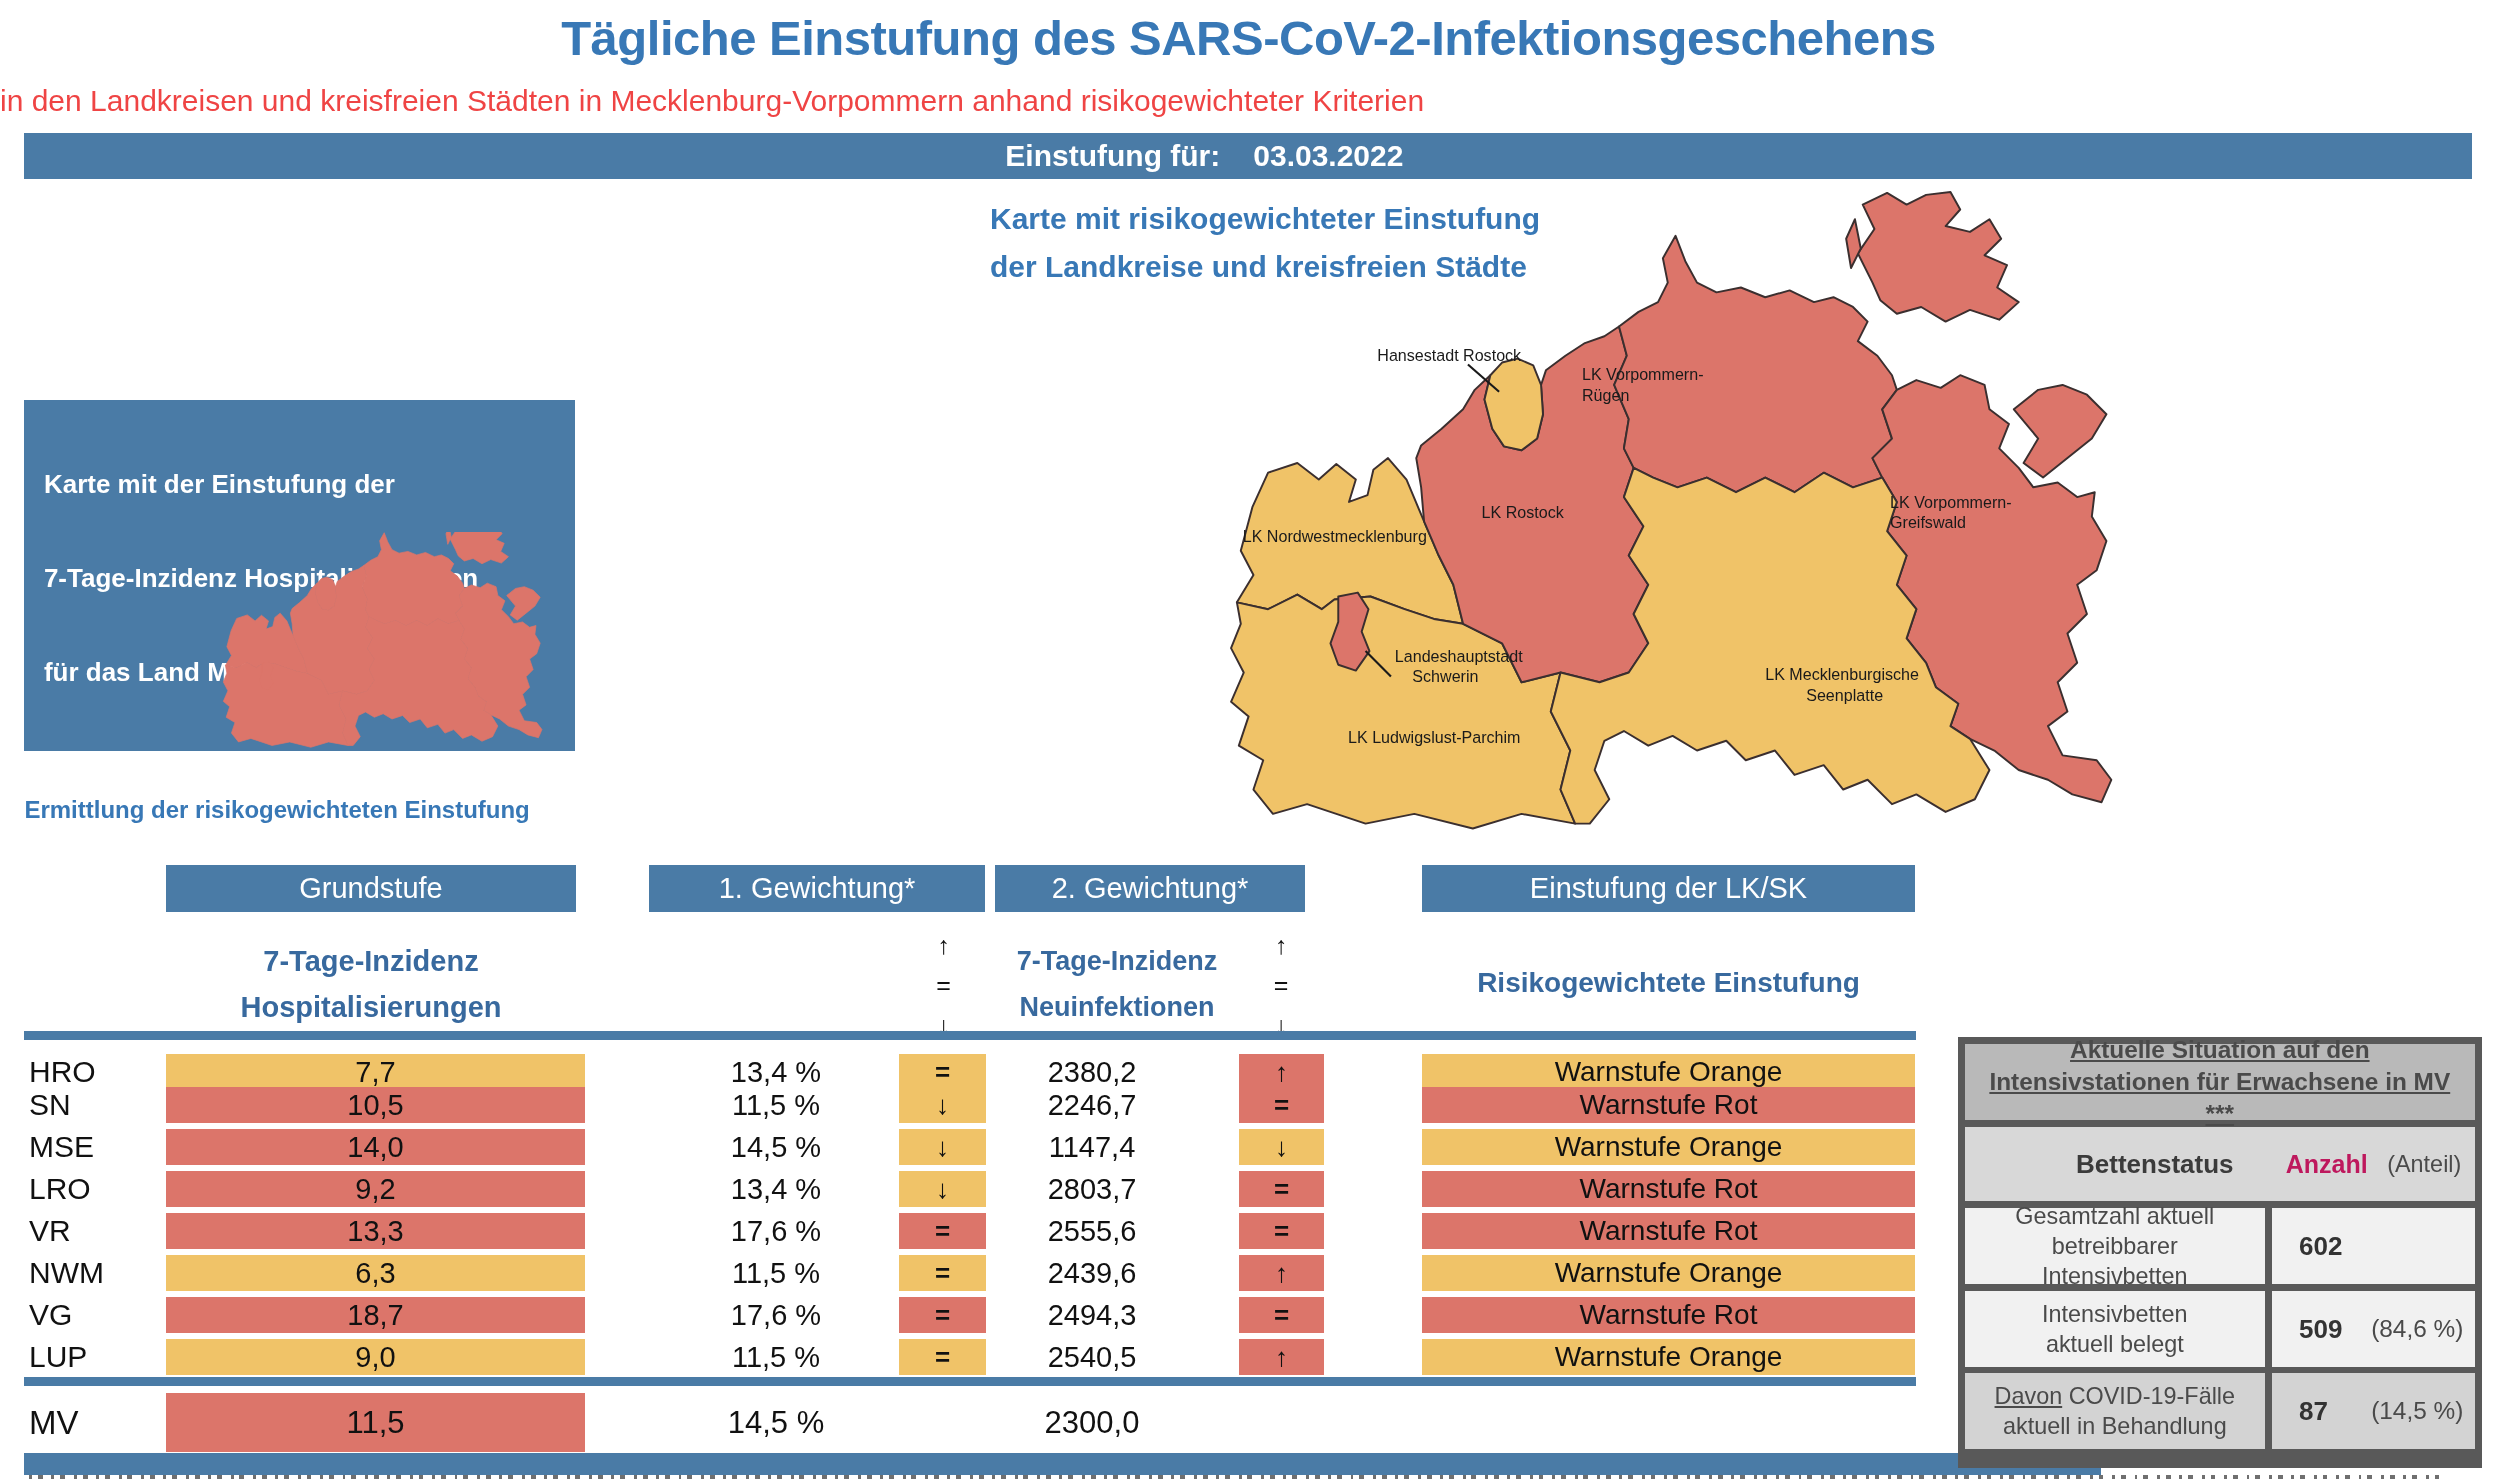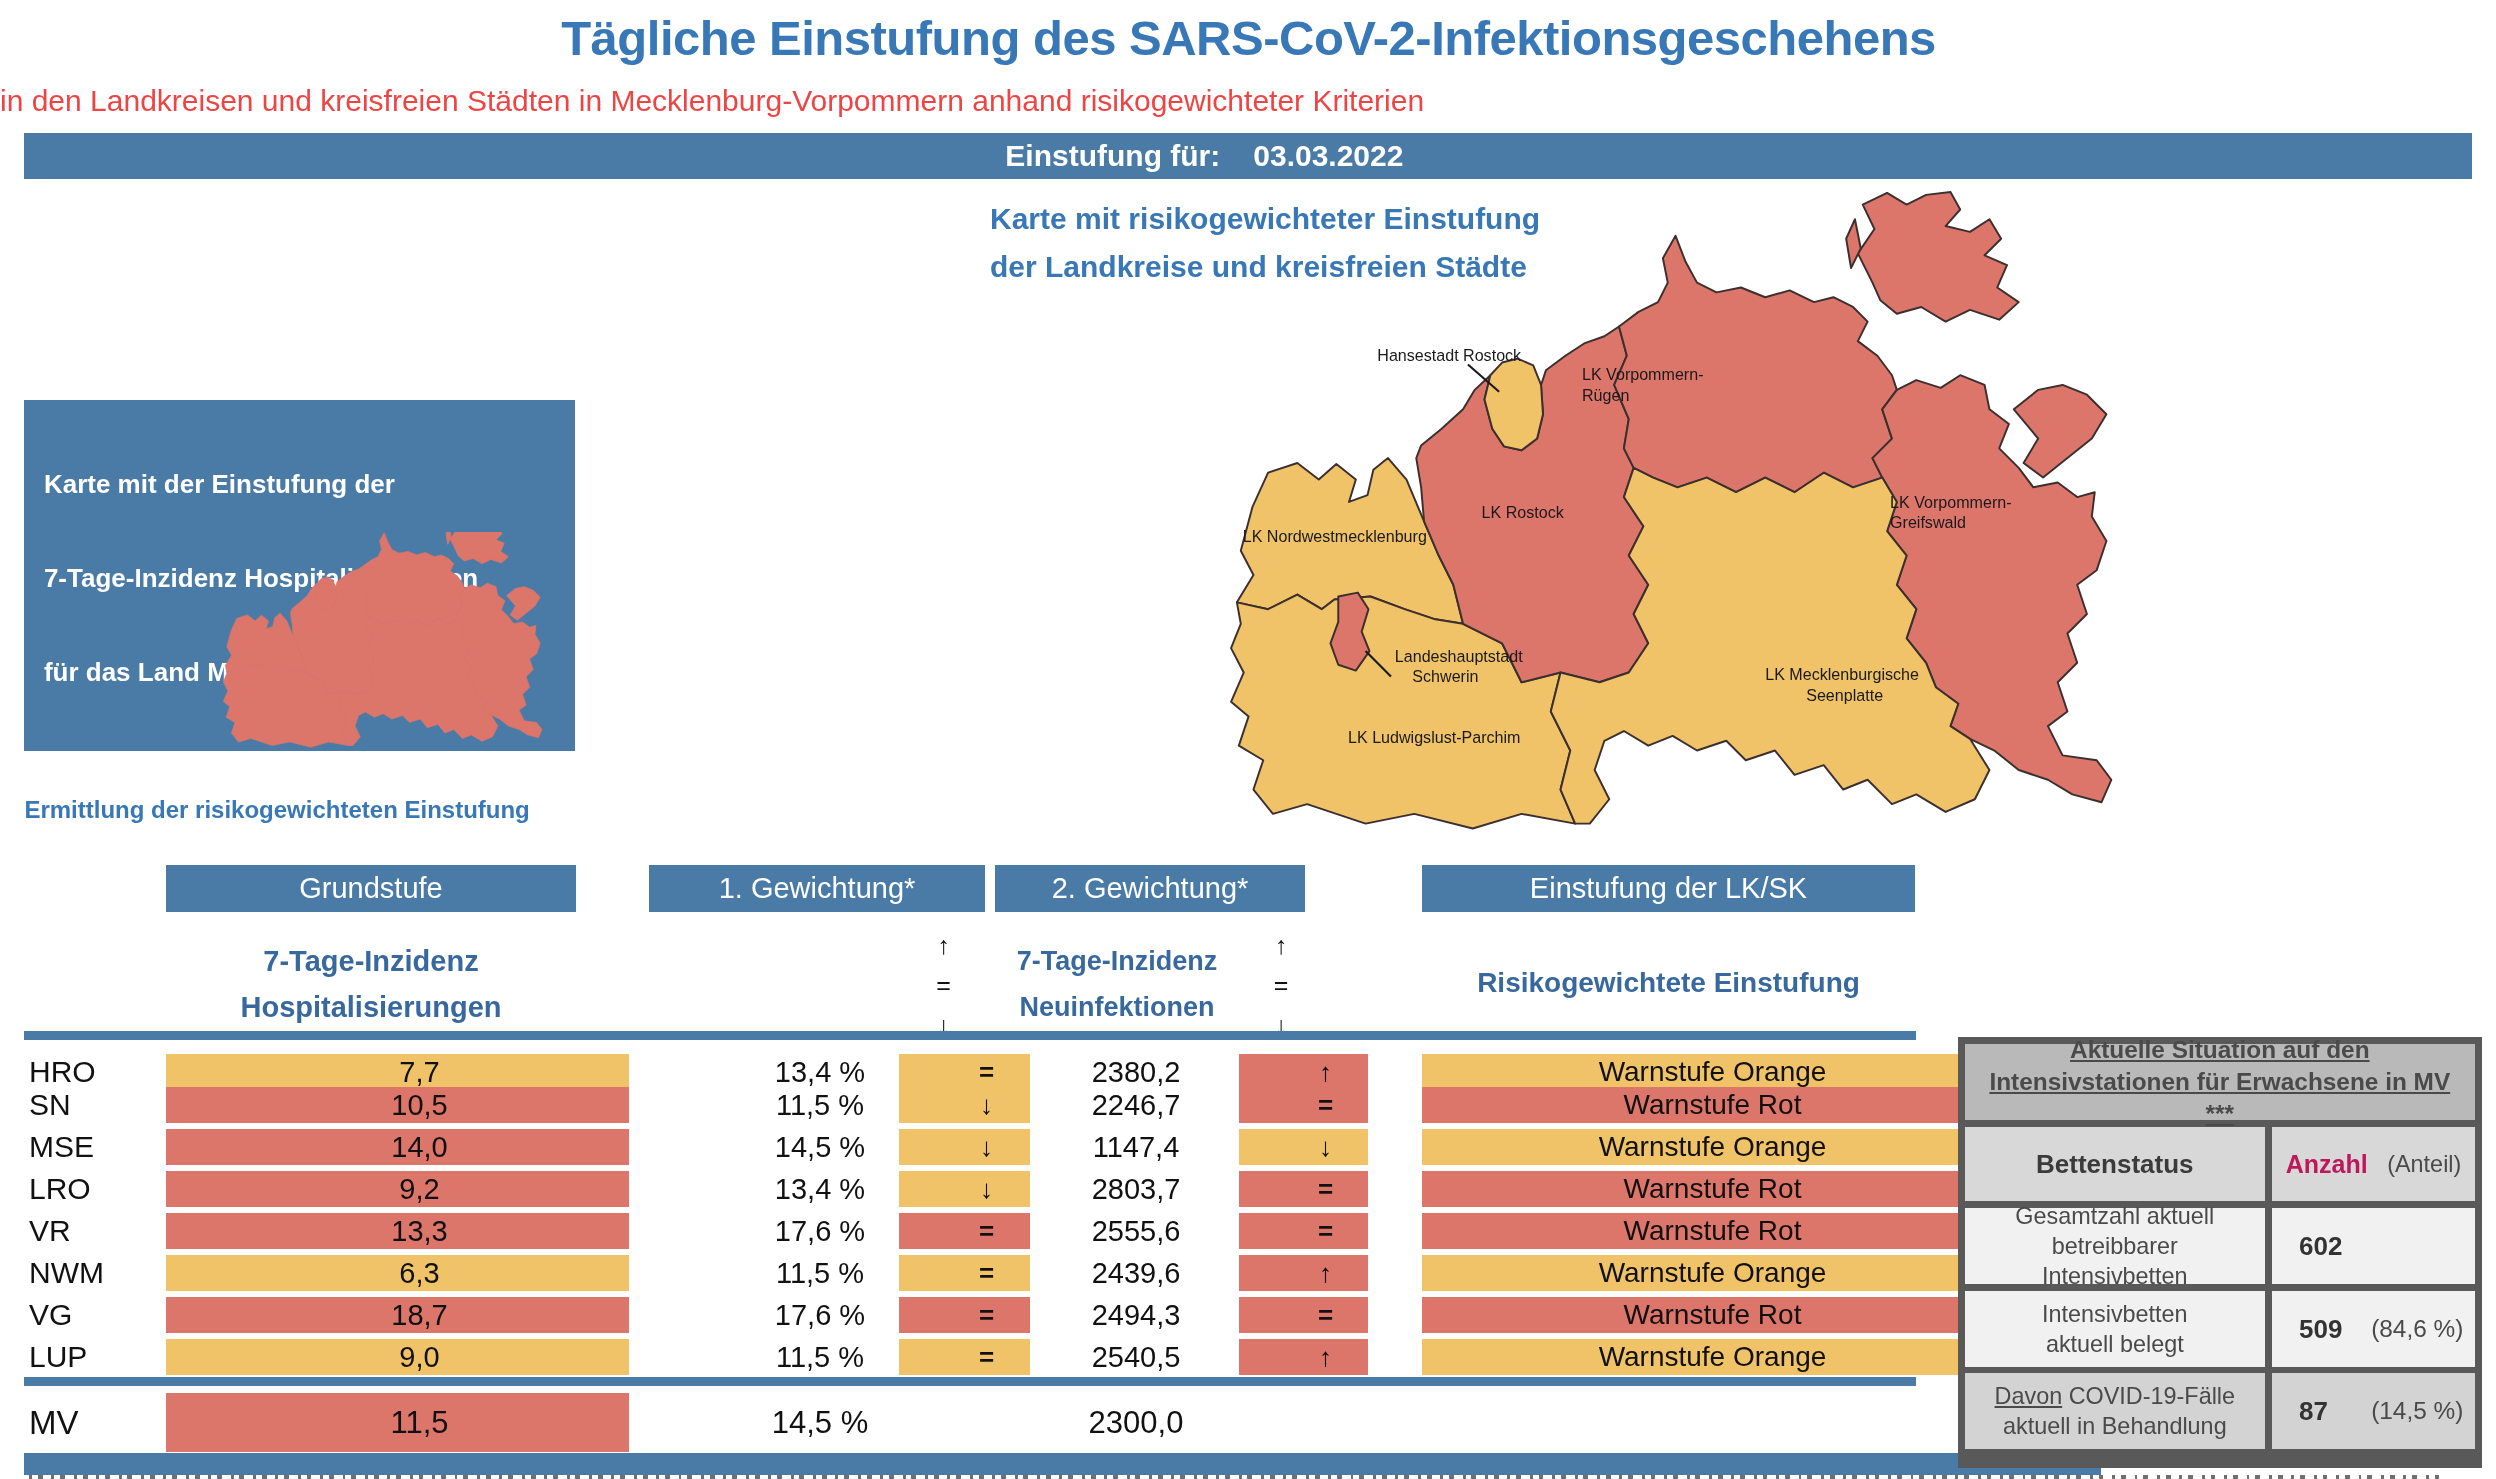--- a/index.html
+++ b/index.html
@@ -17,21 +17,21 @@
                 line-height:47px;white-space:pre-line;}
   .riskmap-title{left:990px;top:195px;font-size:30px;font-weight:bold;color:#3878B6;line-height:48px;}
   .section-title{left:24.4px;top:796px;font-size:24px;font-weight:bold;color:#3878B6;}
   .colhead{top:865px;height:47px;background:#4A7BA6;color:#fff;font-size:29px;
            display:flex;align-items:center;justify-content:center;position:absolute;}
   .subhead{position:absolute;color:#38699E;text-align:center;}
   .arrowstack{position:absolute;color:#111;text-align:center;font-size:25px;line-height:40px;}
   .blue-line{background:#4A7BA6;position:absolute;}
   .row{position:absolute;left:0;width:2497px;height:36px;}
   .row .code{position:absolute;left:29px;width:127px;font-size:30px;line-height:36px;}
-  .cellbox{position:absolute;height:36px;display:flex;align-items:center;justify-content:center;padding-left:44px;}
+  .cellbox{position:absolute;height:36px;display:flex;align-items:center;justify-content:center;}
   .c-hosp{left:166px;width:419px;font-size:29px;}
   .c-its{left:649px;width:254px;font-size:29px;}
   .c-tr1{left:899px;width:87px;font-size:26px;font-weight:bold;}
   .c-inc{left:970px;width:244px;font-size:29px;}
   .c-tr2{left:1239px;width:85px;font-size:26px;font-weight:bold;}
   .c-cls{left:1422px;width:493px;font-size:28px;}
   .lv-orange{background-color:#F0C368;}
   .lv-rot{background-color:#DC756A;}
   svg .lv-orange{fill:var(--c-or,#F0C368);}
   svg .lv-rot{fill:var(--c-rt,#DC756A);}
@@ -238,21 +238,21 @@
     <div class="cellbox c-hosp lv-rot">11,5</div>
     <div class="cellbox c-its">14,5 %</div>
     <div class="cellbox c-inc">2300,0</div>
   </div>
 
   <div class="blue-line" style="left:24.4px;top:1453px;width:2077px;height:21.5px;"></div>
   <div class="abs footnote-strip"></div>
 
   <div class="abs icu">
     <div class="cell icu-title">Aktuelle Situation auf den Intensivstationen für Erwachsene in MV ***</div>
-    <div class="cell icu-l" style="top:90px;height:74px;background:#D8D8D8;font-weight:bold;font-size:26px;color:#3b3b3b;">Bettenstatus</div>
+    <div class="cell icu-l" style="top:90px;height:74px;background:#D8D8D8;font-weight:bold;font-size:26px;color:#3b3b3b;padding-left:40px;">Bettenstatus</div>
     <div class="cell icu-r" style="top:90px;height:74px;background:#D8D8D8;justify-content:space-between;padding:0 13.7px;box-sizing:border-box;">
       <span style="font-weight:bold;font-size:25px;color:#be185d;">Anzahl</span>
       <span style="font-size:23.4px;">(Anteil)</span>
     </div>
 
     <div class="cell icu-l" style="top:171px;height:76px;background:#F1F1F1;">
       <div class="lbl">
         <div>Gesamtzahl aktuell betreibbarer</div>
         <div>Intensivbetten</div>
       </div>

